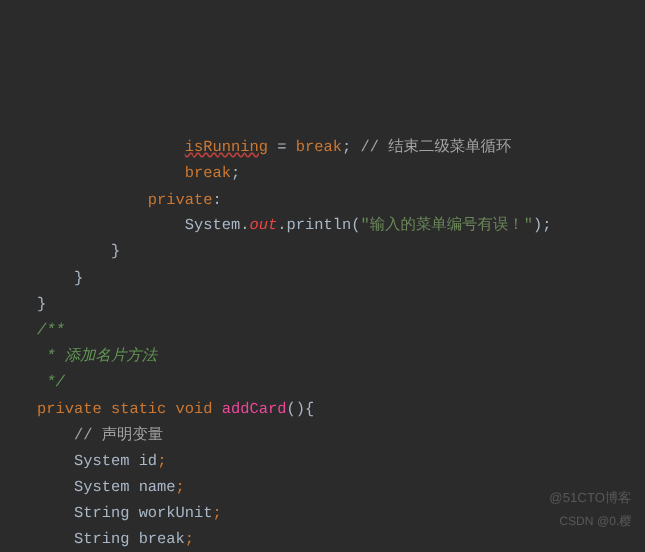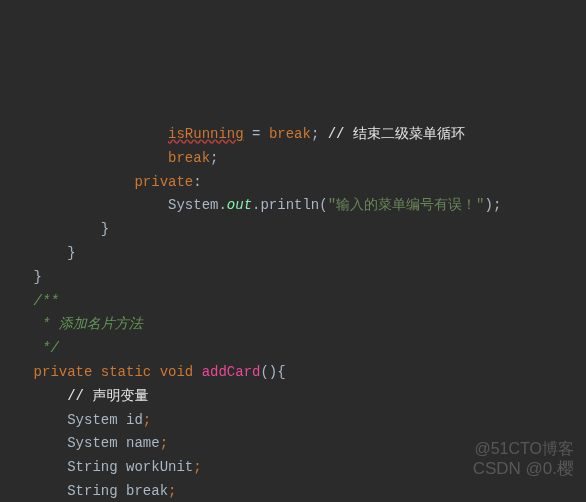--- a/index.html
+++ b/index.html
@@ -13,35 +13,35 @@
     width: 586px;
     height: 502px;
     overflow: hidden;
     position: relative;
     white-space: pre;
   }
   .code {
     padding: 4px 0 0 0;
   }
   .kw     { color: #cc7832; }          
-  .field  { color: #86efac; font-style: italic; } 
+  .field  { color: #ef4444; font-style: italic; } 
   .str    { color: #6a8759; }          
-  .comment{ color: #e5e5e5; }          
+  .comment{ color: #a3a3a3; }          
   .doc    { color: #629755; font-style: italic; } 
   .method { color: #ec4899; }          
   .err    { color: #cc7832; text-decoration: underline wavy #bc3f3c; }
   .watermark {
     position: absolute;
     right: 12px;
     color: rgba(200,200,200,0.28);
     font-family: sans-serif;
     pointer-events: none;
   }
-  .wm1 { bottom: 40px; font-size: 16px; }
-  .wm2 { bottom: 18px; font-size: 17px; }
+  .wm1 { bottom: 40px; font-size: 12px; }
+  .wm2 { bottom: 18px; font-size: 11px; }
 </style>
 </head>
 <body>
 
 
 
 <div class="code">
 <span>                    <span class="err">isRunning</span><span> = </span><span class="kw">break</span><span>; </span><span class="comment">// 结束二级菜单循环</span></span>
 <span>                    <span class="kw">break</span><span>;</span></span>
 <span>                <span class="kw">private</span><span>:</span></span>

